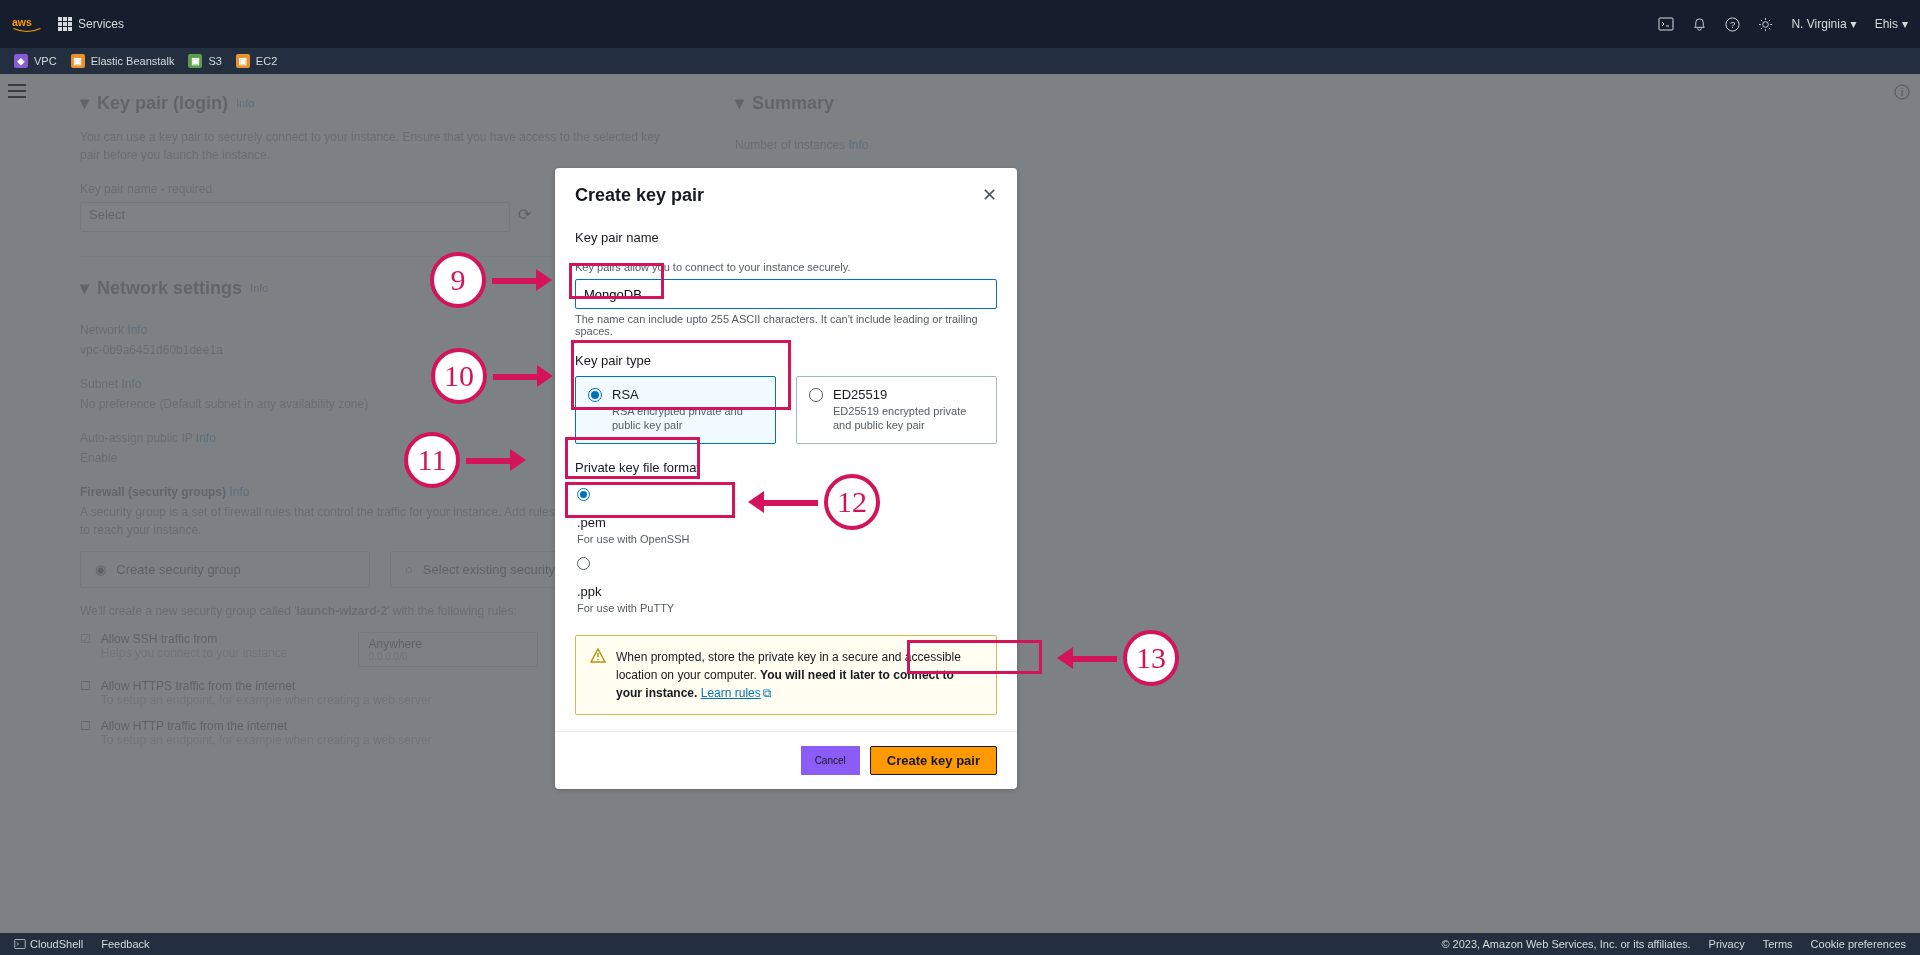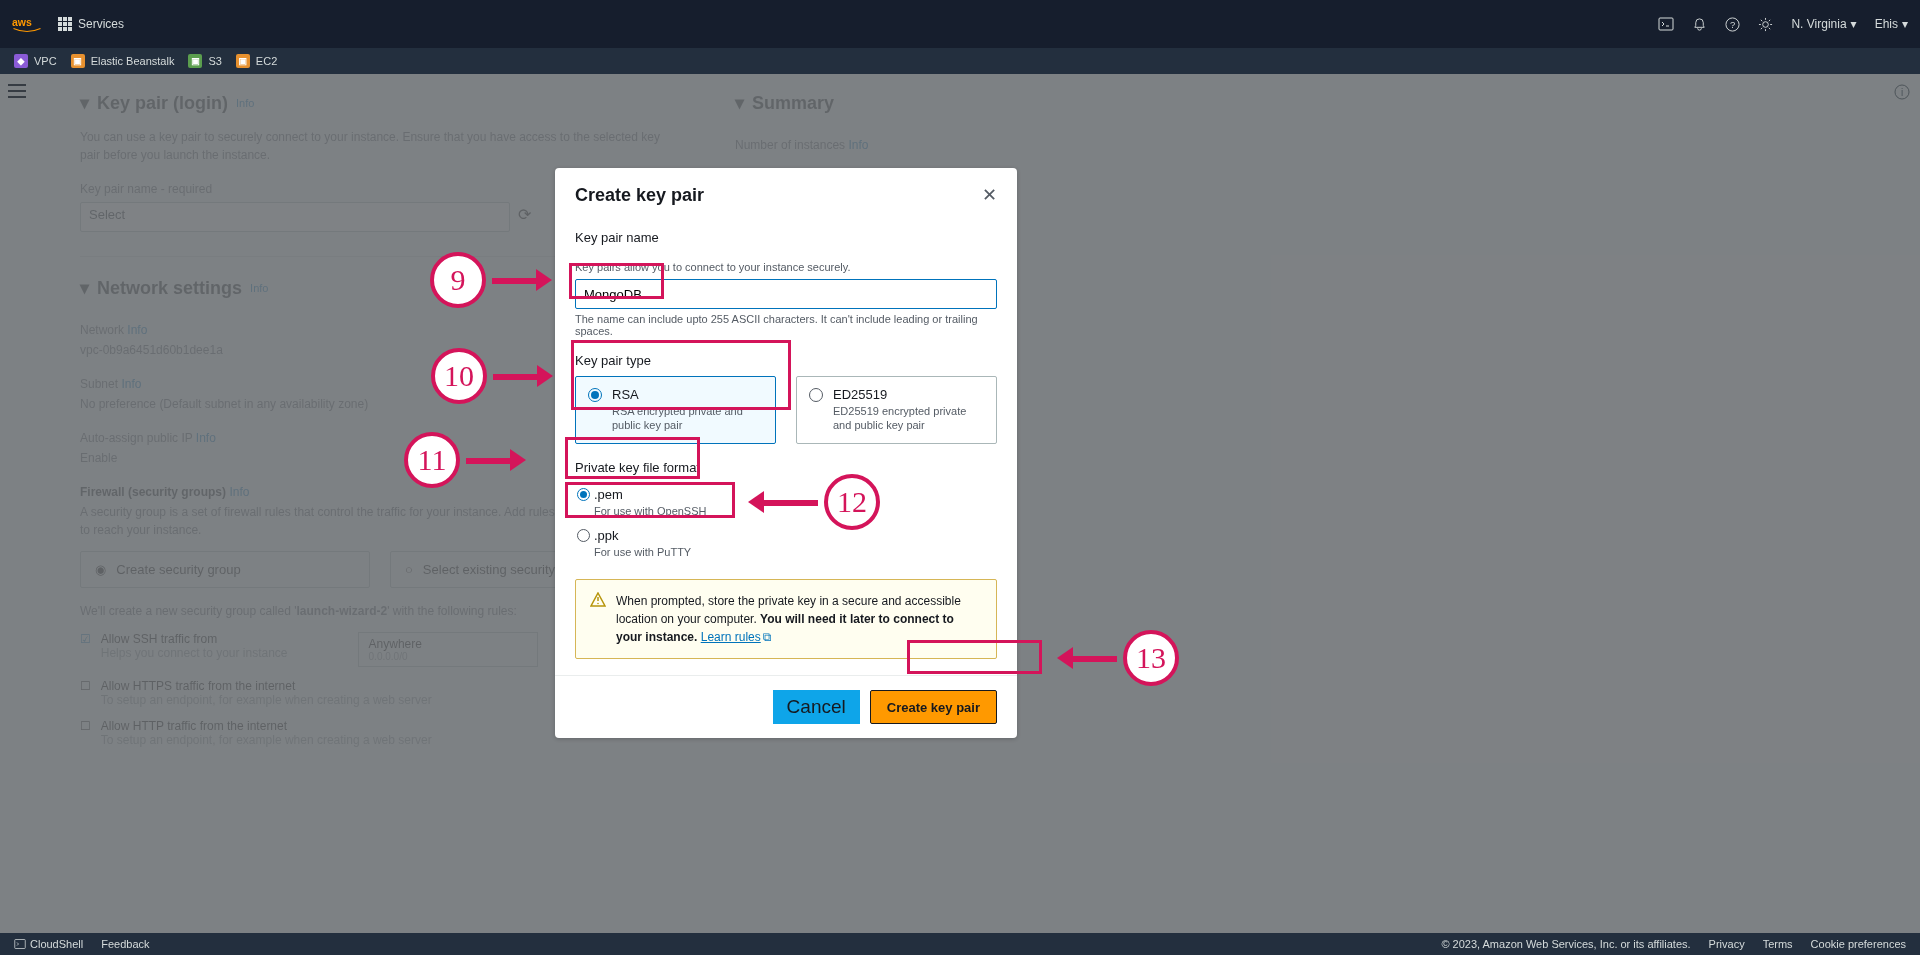--- a/index.html
+++ b/index.html
@@ -57,30 +57,30 @@
 .field-hint { font-size: 11px; color: #545b64; margin-top: 4px; }
 .radio-group { margin-top: 8px; }
 .radio-row { display: flex; gap: 20px; }
 .radio-card { border: 1px solid #aab7b8; border-radius: 2px; padding: 10px 12px; flex: 1; display: flex; gap: 10px; cursor: pointer; }
 .radio-card.selected { border-color: #0073bb; background: #f1faff; }
 .radio-dot { width: 14px; height: 14px; border: 1px solid #545b64; border-radius: 50%; flex-shrink: 0; margin-top: 1px; position: relative; }
 .radio-card.selected .radio-dot { border-color: #0073bb; }
 .radio-card.selected .radio-dot::after { content: ''; position: absolute; inset: 2px; background: #0073bb; border-radius: 50%; }
 .radio-title { font-size: 13px; color: #16191f; }
 .radio-sub { font-size: 11px; color: #545b64; margin-top: 2px; line-height: 1.3; }
-.radio-list-item { display: flex; gap: 4px; padding: 4px 2px 6px 2px; cursor: pointer; }
+.radio-list-item { display: flex; gap: 14px; padding: 4px 2px 6px 2px; cursor: pointer; flex-direction: column; }
 .radio-list-item .radio-dot { width: 13px; height: 13px; }
 .radio-list-item.selected .radio-dot { border-color: #0073bb; }
 .radio-list-item.selected .radio-dot::after { content: ''; position: absolute; inset: 2px; background: #0073bb; border-radius: 50%; }
 .warn-box { border: 1px solid #d6b656; background: #fffef0; border-radius: 2px; padding: 12px 14px; display: flex; gap: 10px; margin-top: 14px; font-size: 12px; color: #16191f; line-height: 1.5; }
 .warn-icon { color: #d6b656; flex-shrink: 0; }
 .warn-link { color: #0073bb; text-decoration: underline; cursor: pointer; }
 .ext-icon { display: inline-block; margin-left: 2px; }
 .modal-footer { border-top: 1px solid #eaeded; padding: 14px 20px; display: flex; justify-content: flex-end; gap: 10px; }
-.btn-cancel { background: #0ea5e9; border: none; color: #16191f; font-size: 19px; padding: 6px 14px; cursor: pointer; }
+.btn-cancel { background: #8b5cf6; border: none; color: #16191f; font-size: 10px; padding: 6px 14px; cursor: pointer; }
 .btn-primary { background: #ff9900; border: 1px solid #16191f; border-radius: 2px; color: #16191f; font-size: 13px; font-weight: 700; padding: 6px 16px; cursor: pointer; }
 
 
 .callout { position: absolute; display: flex; align-items: center; pointer-events: none; }
 .callout-num { width: 56px; height: 56px; border: 4px solid #d4145a; border-radius: 50%; display: flex; align-items: center; justify-content: center; font-size: 30px; color: #d4145a; font-family: Georgia, serif; background: #fff; }
 .callout-arrow-r { width: 60px; height: 10px; position: relative; margin-left: 6px; }
 .callout-arrow-r::before { content: ''; position: absolute; left: 0; top: 3px; right: 14px; height: 6px; background: #d4145a; }
 .callout-arrow-r::after { content: ''; position: absolute; right: 0; top: -6px; border-left: 16px solid #d4145a; border-top: 11px solid transparent; border-bottom: 11px solid transparent; }
 .callout-arrow-l { width: 60px; height: 10px; position: relative; margin-right: 6px; }
 .callout-arrow-l::before { content: ''; position: absolute; right: 0; top: 3px; left: 14px; height: 6px; background: #d4145a; }

